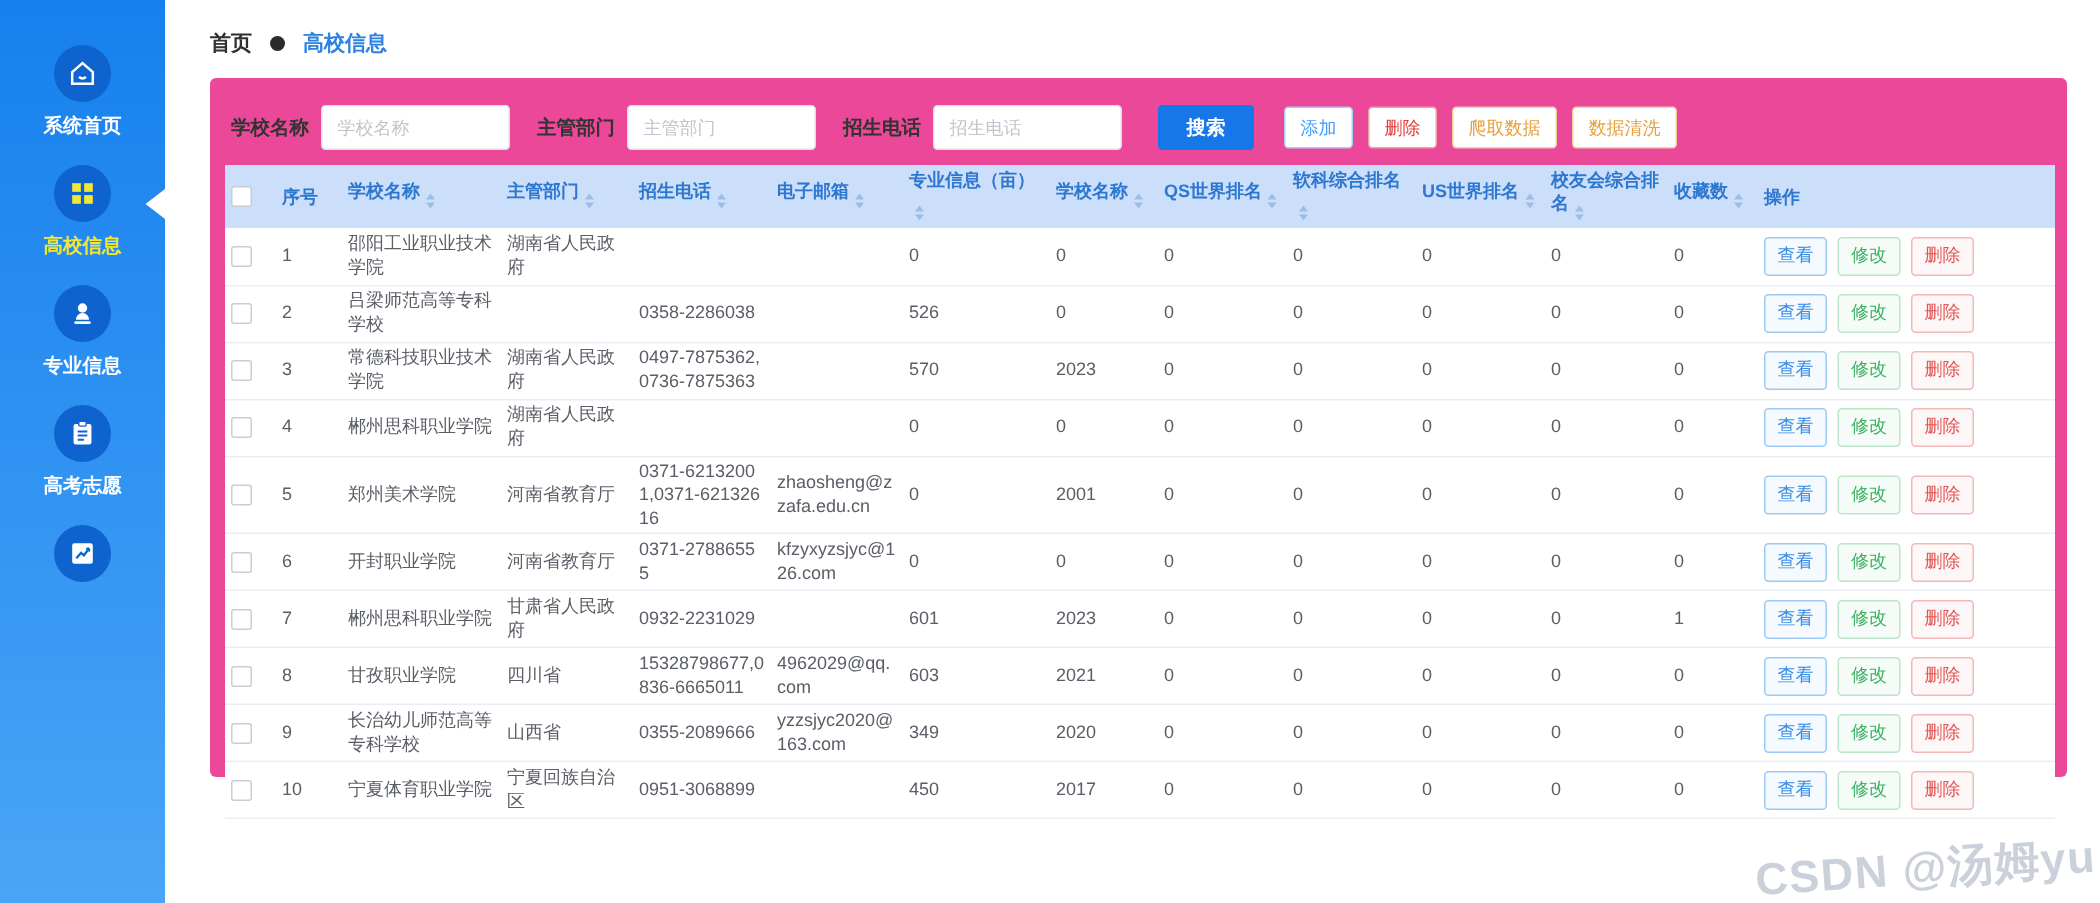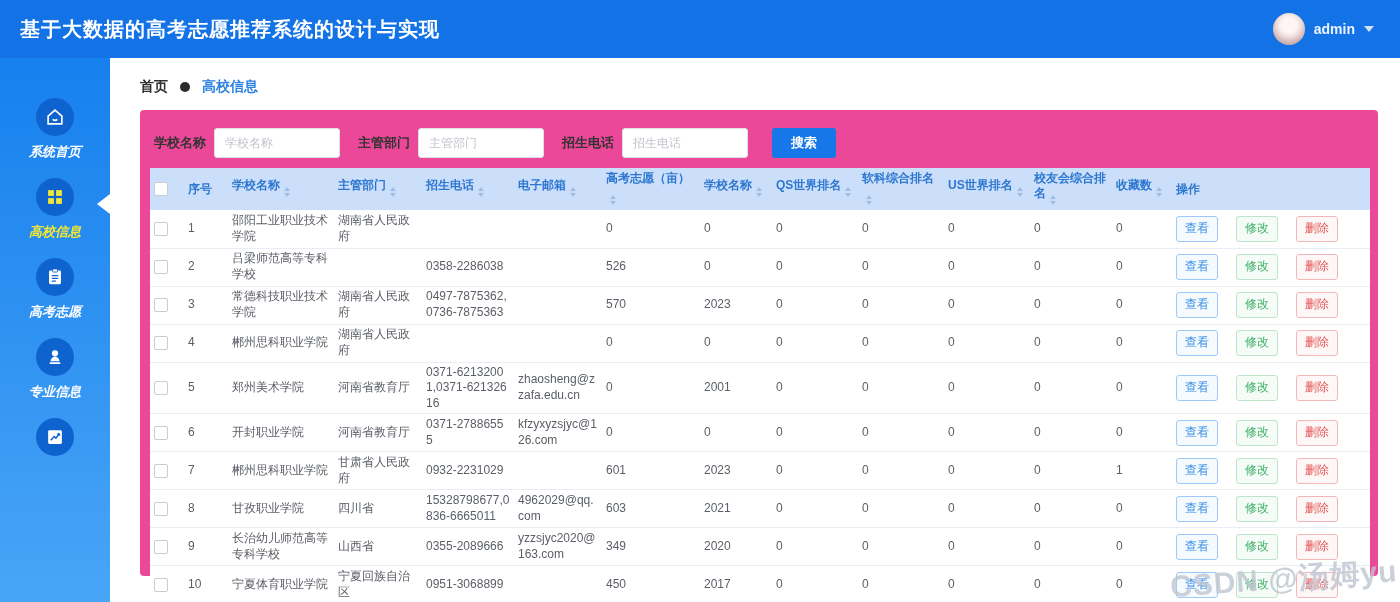--- a/index.html
+++ b/index.html
@@ -18,21 +18,21 @@
   .username { color:#eaf3ff; font-size:14px; font-weight:bold; }
   .caret-down { width:0; height:0; border-left:5px solid transparent;
     border-right:5px solid transparent; border-top:6px solid #cfe0f8; }
 
   
   .layout { flex:1; display:flex; min-height:0; }
 
   
   .sidebar { width:110px; flex:0 0 110px;
     background:linear-gradient(180deg,#1680ee 0%, #49a5f6 100%);
-    padding-top:40px; overflow:hidden;font-style:italic; }
+    padding-top:30px; overflow:hidden; }
   .side-item { position:relative; height:80px; display:flex; flex-direction:column;
     align-items:center; cursor:pointer; color:#ffffff; }
   .side-ico { width:38px; height:38px; border-radius:50%; background:#0f63cf;
     display:flex; align-items:center; justify-content:center; }
   .side-ico svg { width:22px; height:22px; display:block; }
   .side-label { margin-top:7px; font-size:13px; font-weight:bold; color:#ffffff; }
   .side-item.active { color:#f2e736; }
   .side-item.active .side-label { color:#f2e736; }
   .active-arrow { position:absolute; right:0; top:16px; width:0; height:0;
     border:10px solid transparent; border-left:0; border-right:13px solid #ffffff; }
@@ -72,43 +72,35 @@
     border-bottom:1px solid #e9eef6; vertical-align:middle; line-height:1.3;
     word-break:break-all; background:#fff; }
   .cbx { appearance:none; -webkit-appearance:none; width:14px; height:14px;
     border:1px solid #c8ced8; border-radius:2px; background:#fff; cursor:pointer;
     vertical-align:middle; display:inline-block; }
   .sort { display:inline-flex; flex-direction:column; margin-left:4px; vertical-align:-2px; }
   .sort i { width:0; height:0; border:3.5px solid transparent; display:block; }
   .sort .up { border-bottom:4.5px solid #9fbde4; margin-bottom:2px; }
   .sort .dn { border-top:4.5px solid #9fbde4; }
   .btn-mini { display:inline-block; padding:4px 8px; font-size:12px; border-radius:3px;
-    border:1px solid; margin-right:18px; cursor:pointer; background:#fff; }
+    border:1px solid; margin-right:7px; cursor:pointer; background:#fff; }
   .m-view { color:#3a8ee6; border-color:#9ec9f5; background:#f5faff; }
   .m-edit { color:#3db265; border-color:#bce5ca; background:#f5fbf7; }
   .m-del  { color:#e25656; border-color:#f2b8b8; background:#fef7f7; }
 
   
   .watermark { position:absolute; right:2px; bottom:2px; font-size:30px;
     color:#bfc6d1; opacity:.8; transform:rotate(-4deg); pointer-events:none;
     z-index:6; white-space:nowrap; font-weight:bold; letter-spacing:1px; }
 </style>
 </head>
 <body>
 
 <div class="app">
 
-  <div class="topbar">
-    <div class="app-title">基于大数据的高考志愿推荐系统的设计与实现</div>
-    <div class="userbox">
-      <div class="avatar"></div>
-      <span class="username">admin</span>
-      <span class="caret-down"></span>
-    </div>
-  </div>
 
   <div class="layout">
 
     <div class="sidebar">
       <div>
           <div class="side-item">
             <span class="side-ico">
               <svg viewBox="0 0 24 24" fill="none" stroke="currentColor" stroke-width="1.8">
                 <path d="M4.5 11 L12 4.5 L19.5 11 V19.5 H4.5 Z"></path>
                 <path d="M9.5 14.5 q2.5 2.2 5 0"></path>
@@ -123,37 +115,37 @@
                 <rect x="13.2" y="4.5" width="6.3" height="6.3"></rect>
                 <rect x="4.5" y="13.2" width="6.3" height="6.3"></rect>
                 <rect x="13.2" y="13.2" width="6.3" height="6.3"></rect>
               </svg>
             </span>
             <span class="side-label">高校信息</span>
             <span class="active-arrow"></span>
           </div>
           <div class="side-item">
             <span class="side-ico">
+              <svg viewBox="0 0 24 24" fill="currentColor">
+                <circle cx="12" cy="8" r="3.4"></circle>
+                <path d="M7.2 16.5 a4.8 4.8 0 0 1 9.6 0 Z"></path>
+                <rect x="6" y="17.6" width="12" height="2" rx="1"></rect>
+              </svg>
+            </span>
+            <span class="side-label">专业信息</span>
+          </div>
+          <div class="side-item">
+            <span class="side-ico">
               <svg viewBox="0 0 24 24">
                 <rect x="5.5" y="5" width="13" height="15" rx="1.6" fill="currentColor"></rect>
                 <rect x="9.3" y="3.2" width="5.4" height="3.4" rx="1" fill="currentColor" stroke="#0f63cf" stroke-width="1"></rect>
                 <path d="M8.5 10.5 h7 M8.5 13.5 h7 M8.5 16.5 h4.5" stroke="#0f63cf" stroke-width="1.5"></path>
               </svg>
             </span>
             <span class="side-label">高考志愿</span>
-          </div>
-          <div class="side-item">
-            <span class="side-ico">
-              <svg viewBox="0 0 24 24" fill="currentColor">
-                <circle cx="12" cy="8" r="3.4"></circle>
-                <path d="M7.2 16.5 a4.8 4.8 0 0 1 9.6 0 Z"></path>
-                <rect x="6" y="17.6" width="12" height="2" rx="1"></rect>
-              </svg>
-            </span>
-            <span class="side-label">专业信息</span>
           </div>
           <div class="side-item">
             <span class="side-ico">
               <svg viewBox="0 0 24 24">
                 <rect x="4.5" y="4.5" width="15" height="15" rx="1.6" fill="currentColor"></rect>
                 <path d="M7.5 15.5 L11 11.5 L13 13.3 L16.5 8.8" fill="none" stroke="#0f63cf" stroke-width="1.7"></path>
                 <path d="M16.8 8.2 l0.2 2.4 M16.8 8.2 l-2.3 0.4" stroke="#0f63cf" stroke-width="1.4"></path>
               </svg>
             </span>
           </div>
@@ -179,20 +171,26 @@
               <span class="f-group">
                 <span class="f-label">主管部门</span>
                 <input class="f-input" type="text" placeholder="主管部门" style="">
               </span>
               <span class="f-group">
                 <span class="f-label">招生电话</span>
                 <input class="f-input" type="text" placeholder="招生电话" style="">
               </span>
             </span>
           <button class="btn-search">搜索</button>
+          <span class="toolbar">
+            <button class="btn-plain b-add">添加</button>
+            <button class="btn-plain b-del">删除</button>
+            <button class="btn-plain b-warn">爬取数据</button>
+            <button class="btn-plain b-warn">数据清洗</button>
+          </span>
         </div>
 
         <div class="tbl-wrap">
           <table>
             <colgroup id="cols">
                 <col style="width: 34px;">
                 <col style="width: 44px;">
                 <col style="width: 106px;">
                 <col style="width: 88px;">
                 <col style="width: 92px;">
@@ -219,21 +217,21 @@
                       <i class="dn"></i>
                     </span></th>
                   <th><span>招生电话</span><span class="sort">
                       <i class="up"></i>
                       <i class="dn"></i>
                     </span></th>
                   <th><span>电子邮箱</span><span class="sort">
                       <i class="up"></i>
                       <i class="dn"></i>
                     </span></th>
-                  <th><span>高考志愿（亩）</span><span class="sort">
+                  <th><span>专业信息（亩）</span><span class="sort">
                       <i class="up"></i>
                       <i class="dn"></i>
                     </span></th>
                   <th><span>学校名称</span><span class="sort">
                       <i class="up"></i>
                       <i class="dn"></i>
                     </span></th>
                   <th><span>QS世界排名</span><span class="sort">
                       <i class="up"></i>
                       <i class="dn"></i>

